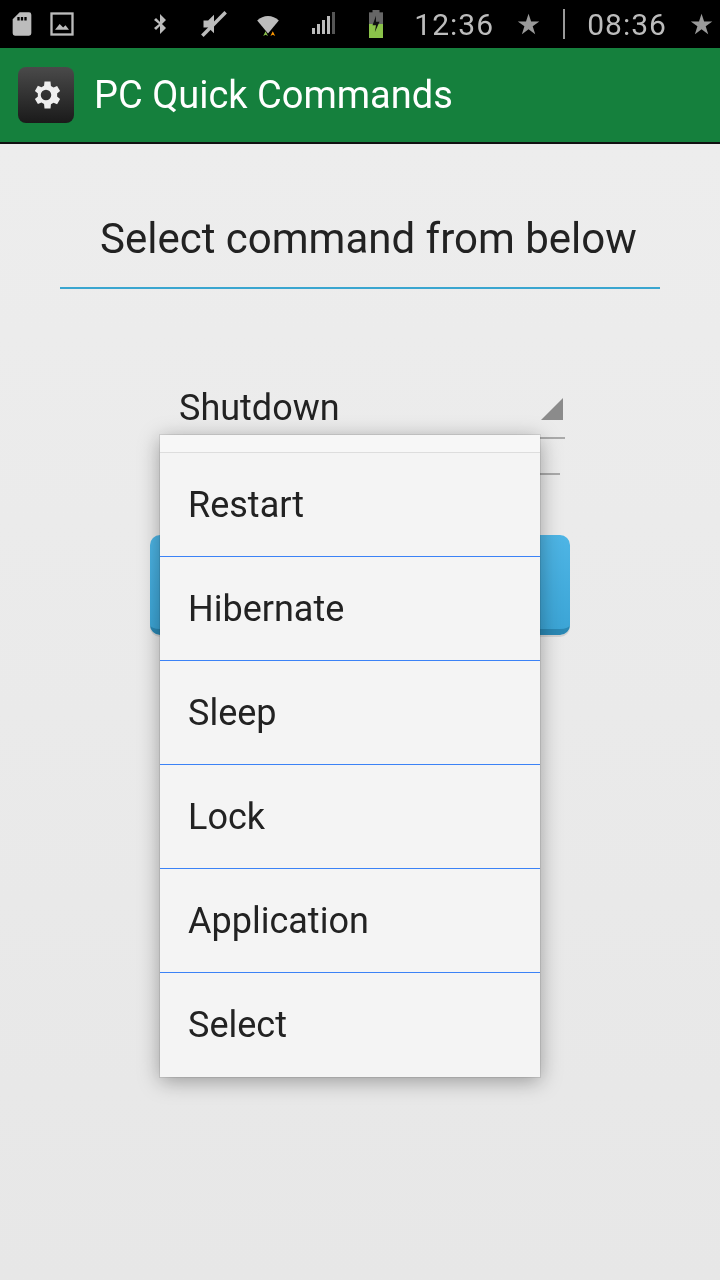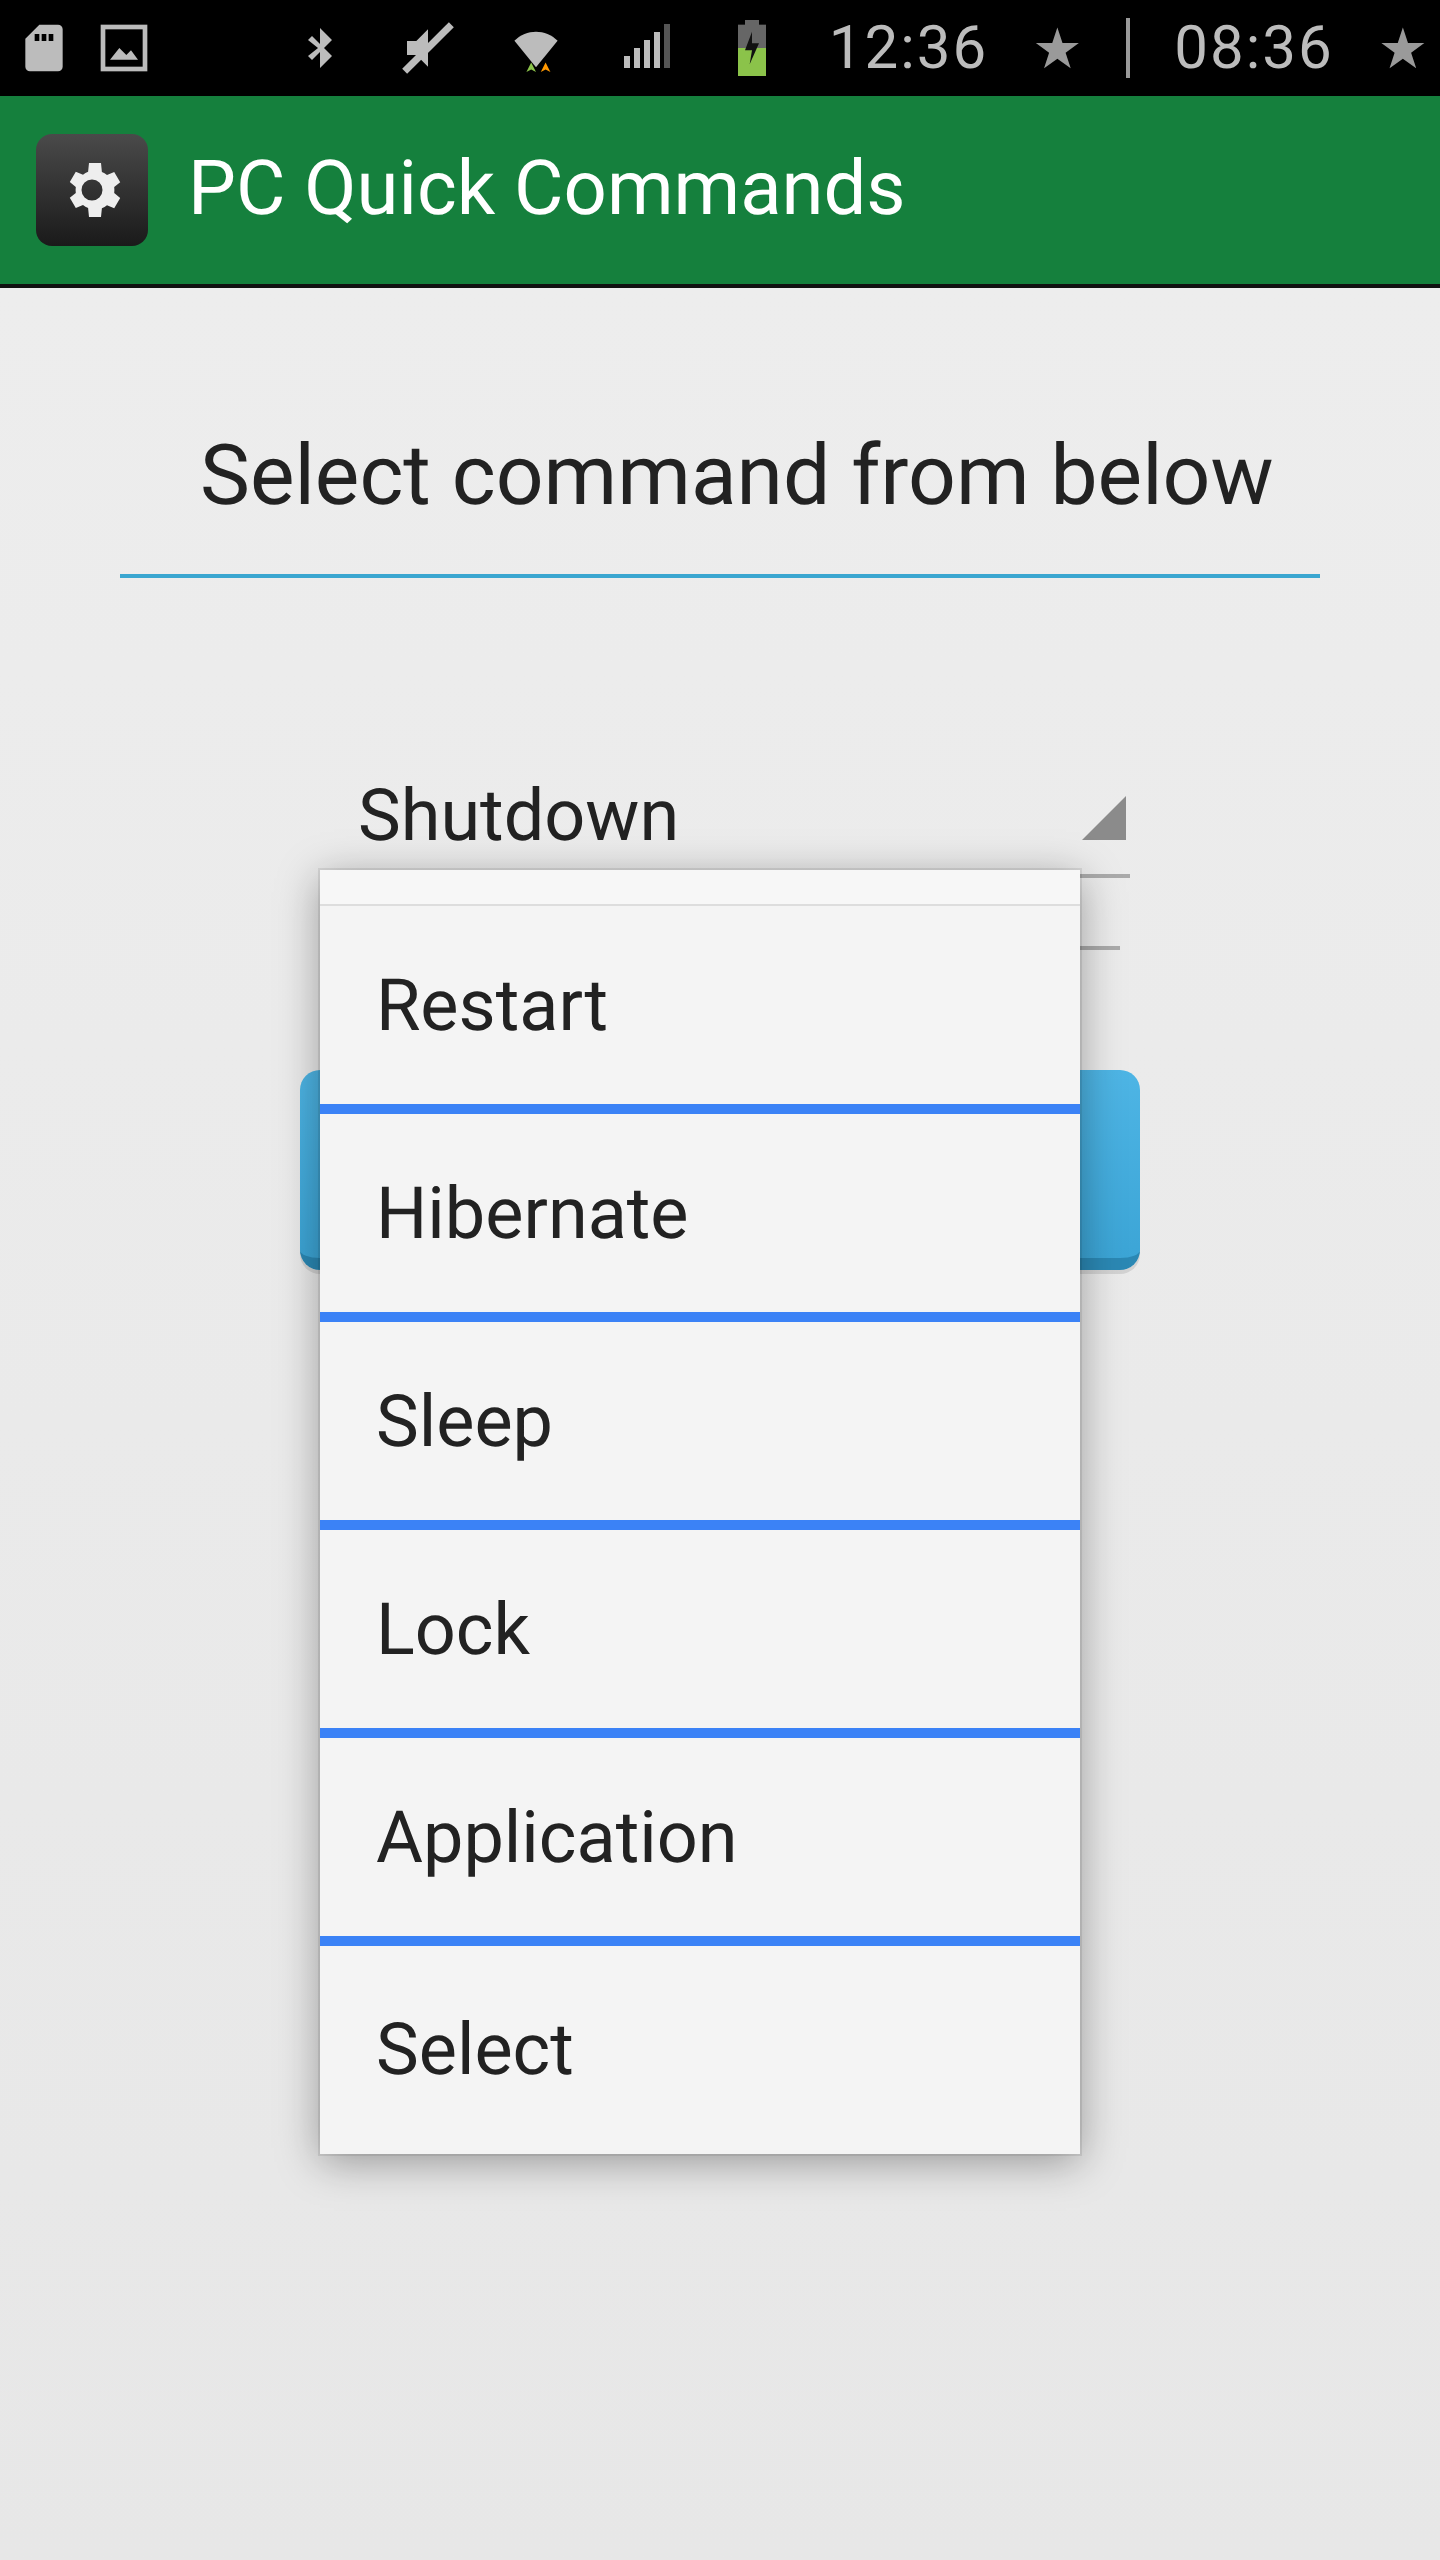--- a/index.html
+++ b/index.html
@@ -116,21 +116,21 @@
     border-bottom: 1px solid #ddd;
     background: #f7f7f7;
   }
   .dd-item {
     height: 104px;
     display: flex;
     align-items: center;
     padding-left: 28px;
     font-size: 36px;
     color: #222;
-    border-bottom: 5px solid #3b82f6;
+    border-bottom: 1px solid #3b82f6;
     background: #f4f4f4;
   }
   .dd-item:last-child { border-bottom: none; }
 </style>
 </head>
 <body>
 
 <div class="status-bar">
   <div class="status-left">
     <span class="sb-icon">

